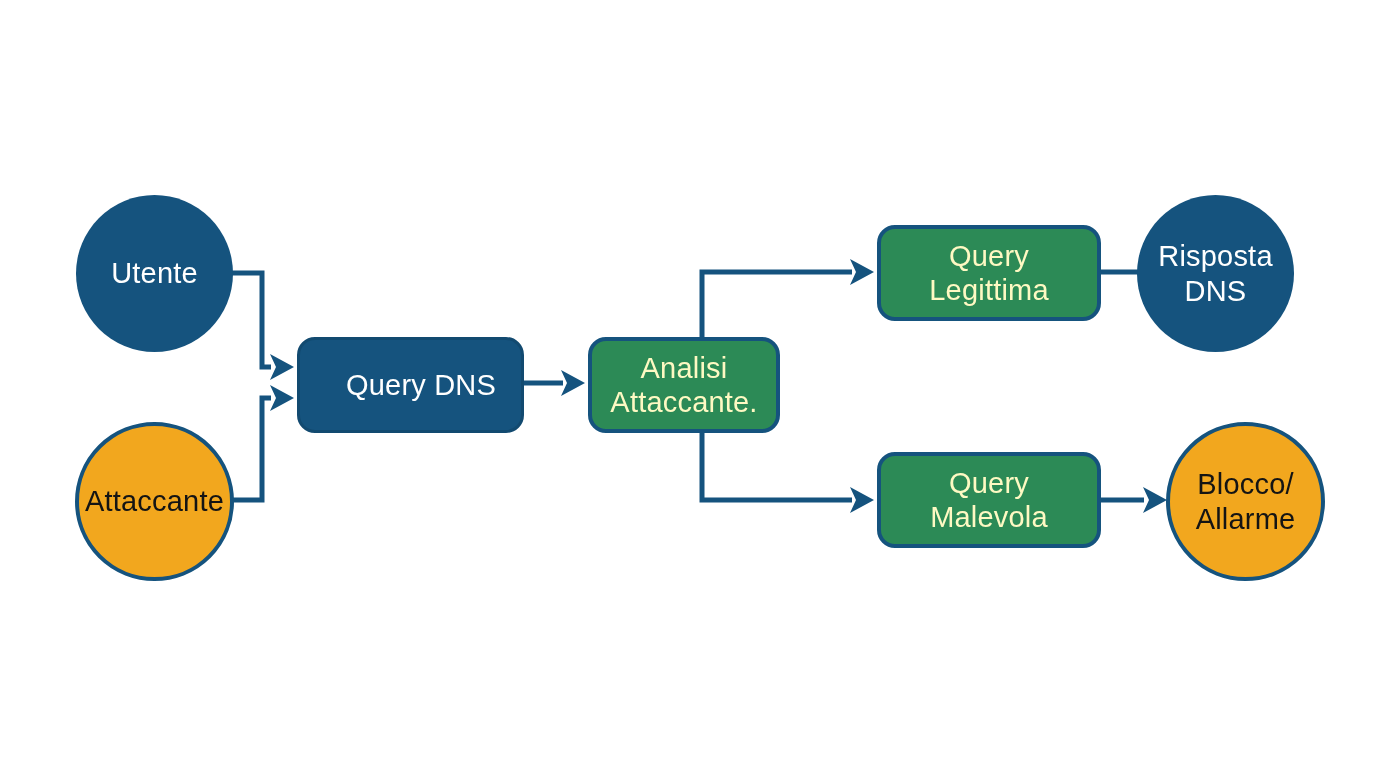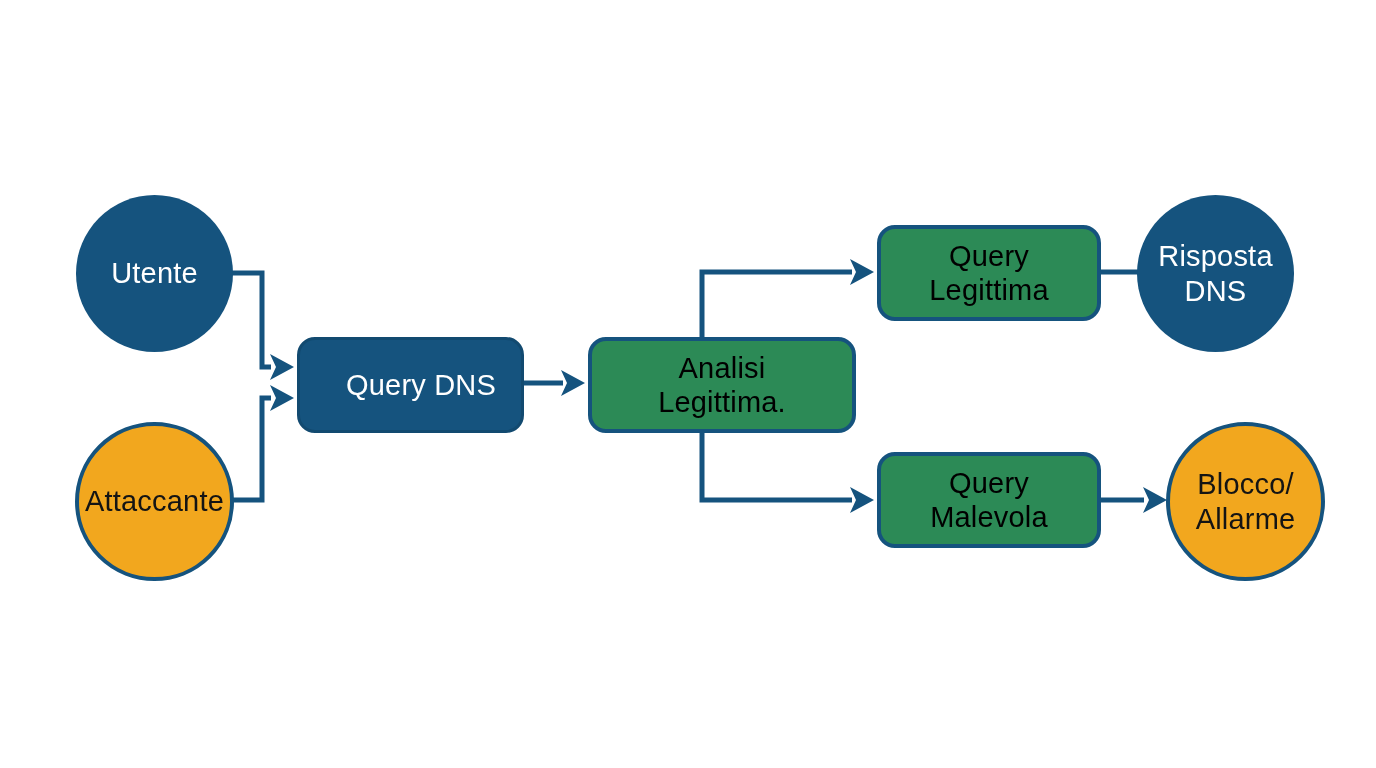--- a/index.html
+++ b/index.html
@@ -42,29 +42,29 @@
     border-radius: 50%;
     width: 157px;
     height: 157px;
   }
   .rect {
     border-radius: 18px;
     width: 227px;
     height: 96px;
   }
   .fill-blue   { background: #15537E; color: #ffffff; }
-  .fill-green  { background: #2C8A56; color: #000000; border: 4px solid #15537E; }
+  .fill-green  { background: #2C8A56; color: #fef9c3; border: 4px solid #15537E; }
   .fill-orange { background: #F2A71E; color: #141414; border: 4px solid #15537E; }
   .rect.fill-blue { border: 3px solid #124A70; padding-left: 21px; }
 
   
   #node-utente          { left: 62px;   top: 195px; }
   #node-attaccante      { left: 61px;   top: 422px; width: 159px; height: 159px; text-align: right; }
   #node-query-dns       { left: 283px;  top: 337px; }
-  #node-analisi         { left: 574px;  top: 337px; width: 268px; }
+  #node-analisi         { left: 574px;  top: 337px; width: 192px; }
   #node-query-legittima { left: 863px;  top: 225px; width: 224px; }
   #node-query-malevola  { left: 863px;  top: 452px; width: 224px; }
   #node-risposta-dns    { left: 1123px; top: 195px; }
   #node-blocco-allarme  { left: 1152px; top: 422px; width: 159px; height: 159px; }
 </style>
 </head>
 <body>
 
 <div class="canvas">
 
@@ -103,21 +103,21 @@
   <div id="node-attaccante" class="node circle fill-orange">
     <span>Attaccante</span>
   </div>
 
   <div id="node-query-dns" class="node rect fill-blue">
     <span>Query DNS</span>
   </div>
 
   <div id="node-analisi" class="node rect fill-green">
     <span>Analisi</span>
-    <span>Legittima.</span>
+    <span>Attaccante.</span>
   </div>
 
   <div id="node-query-legittima" class="node rect fill-green">
     <span>Query</span>
     <span>Legittima</span>
   </div>
 
   <div id="node-query-malevola" class="node rect fill-green">
     <span>Query</span>
     <span>Malevola</span>

